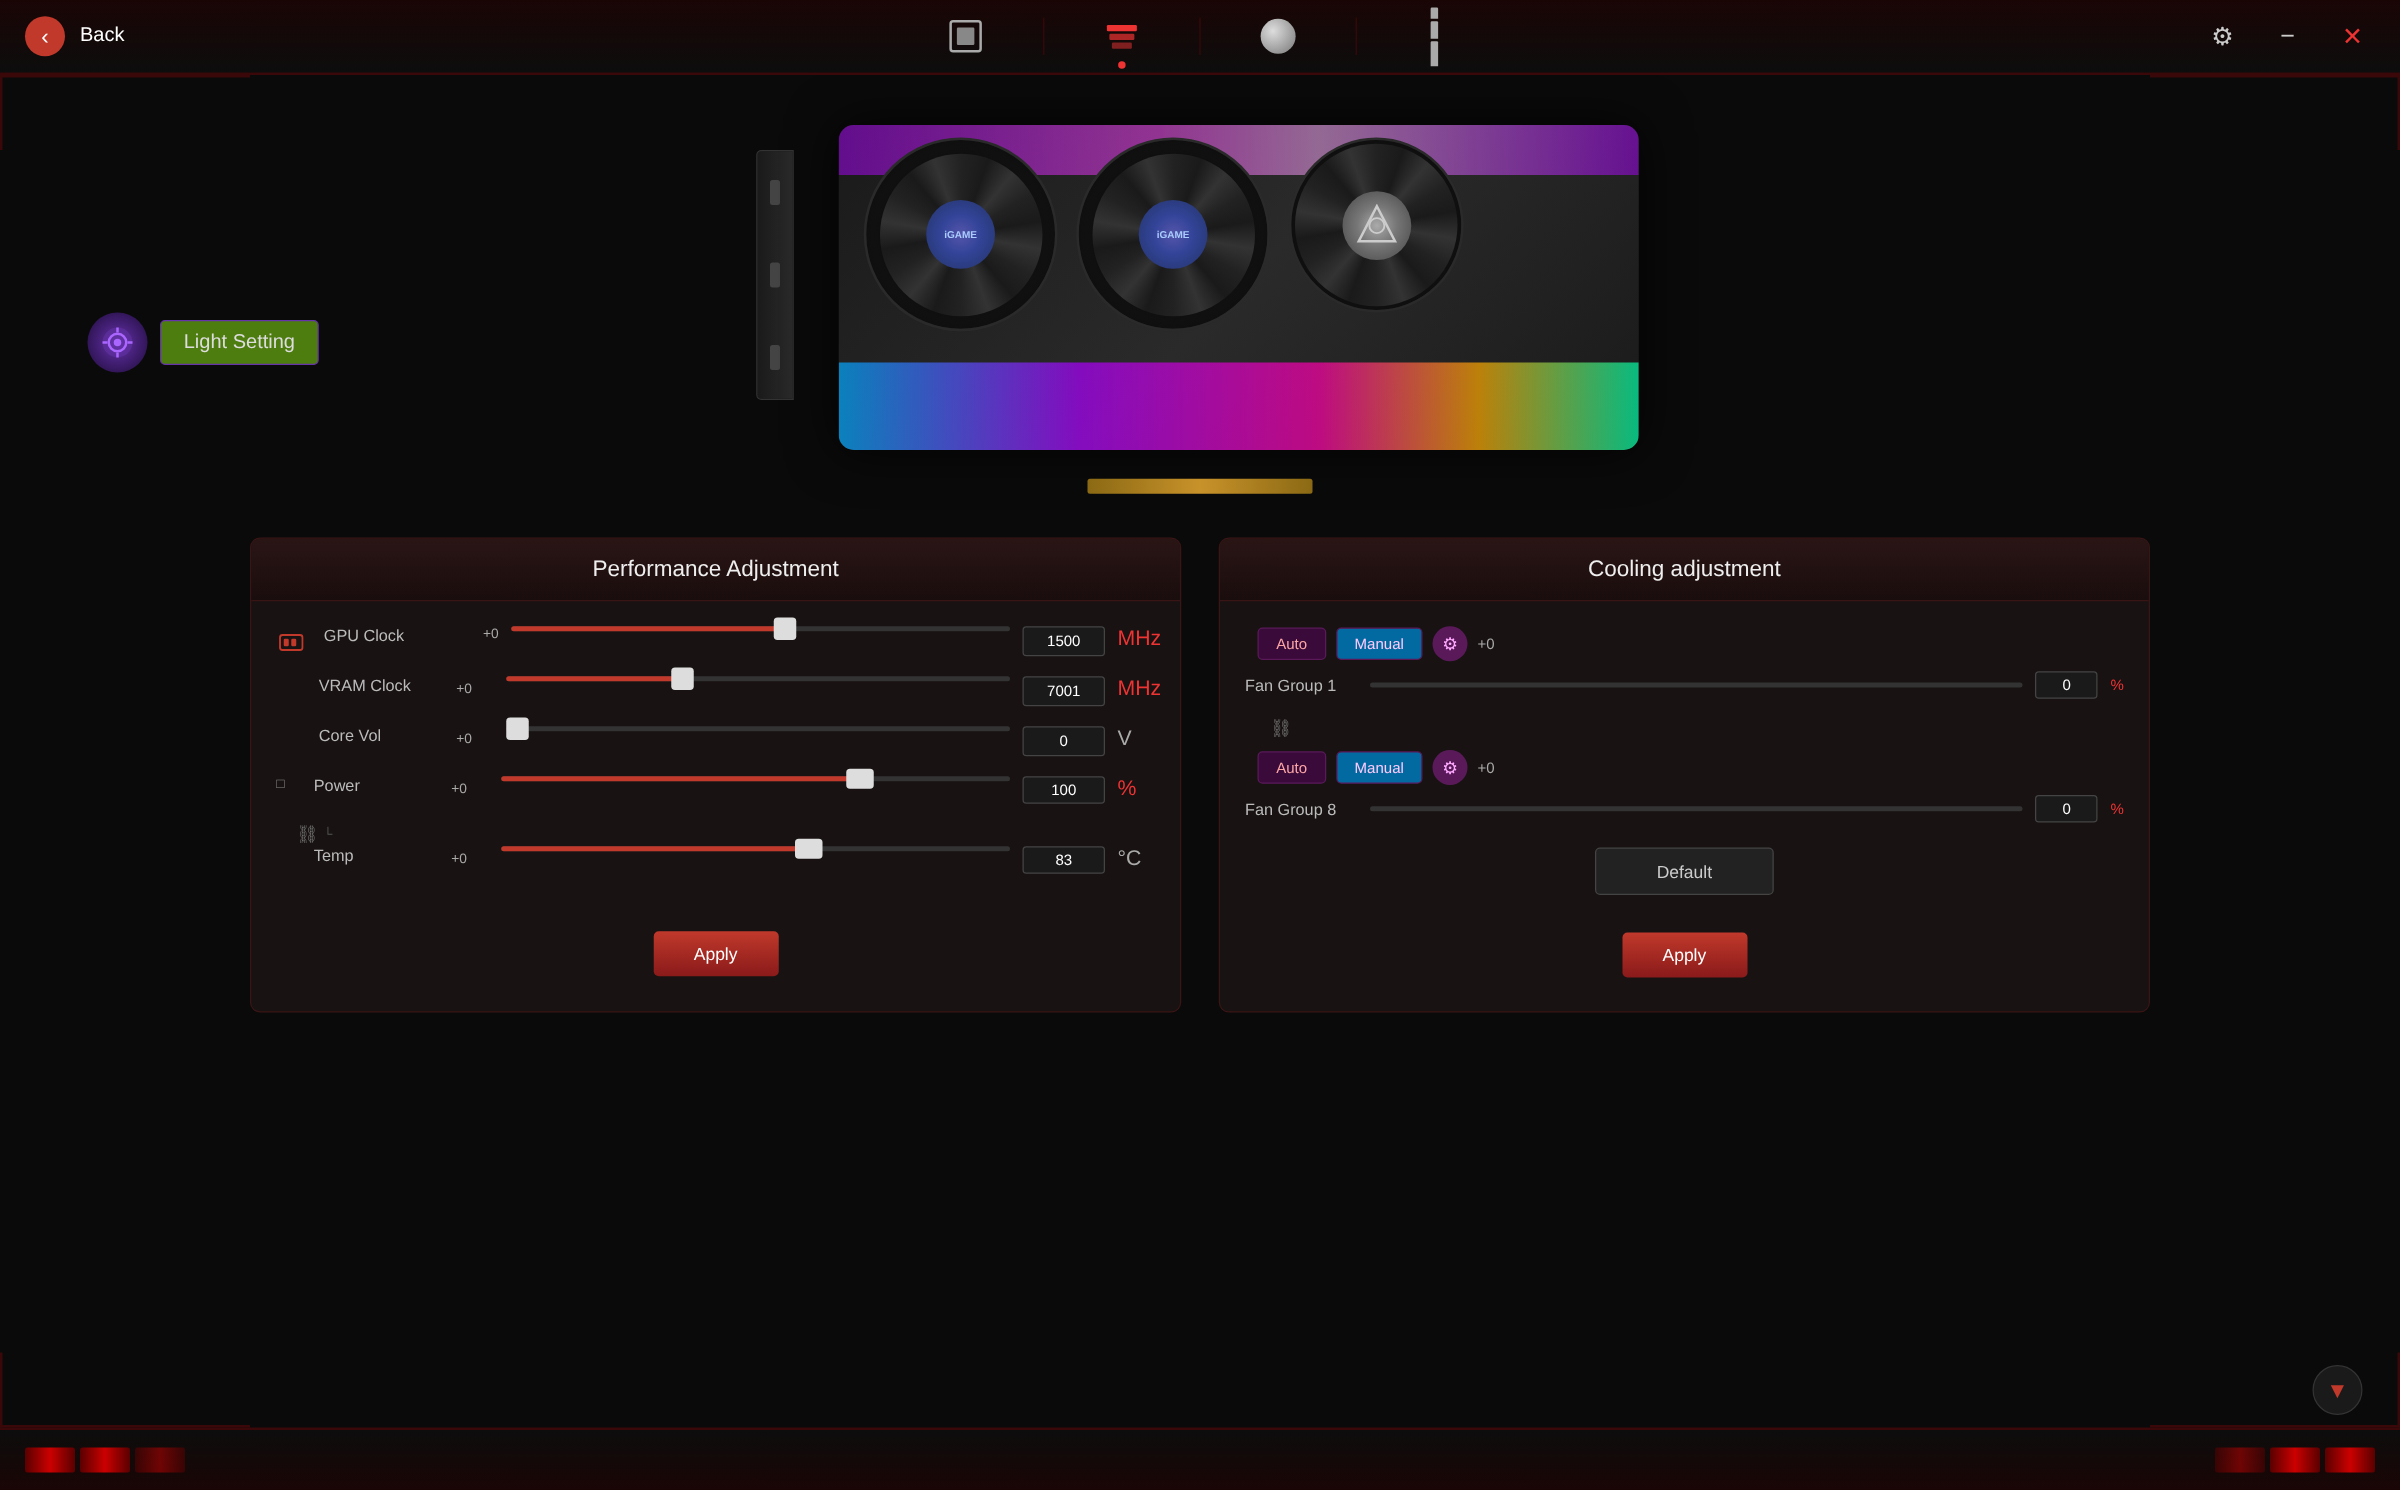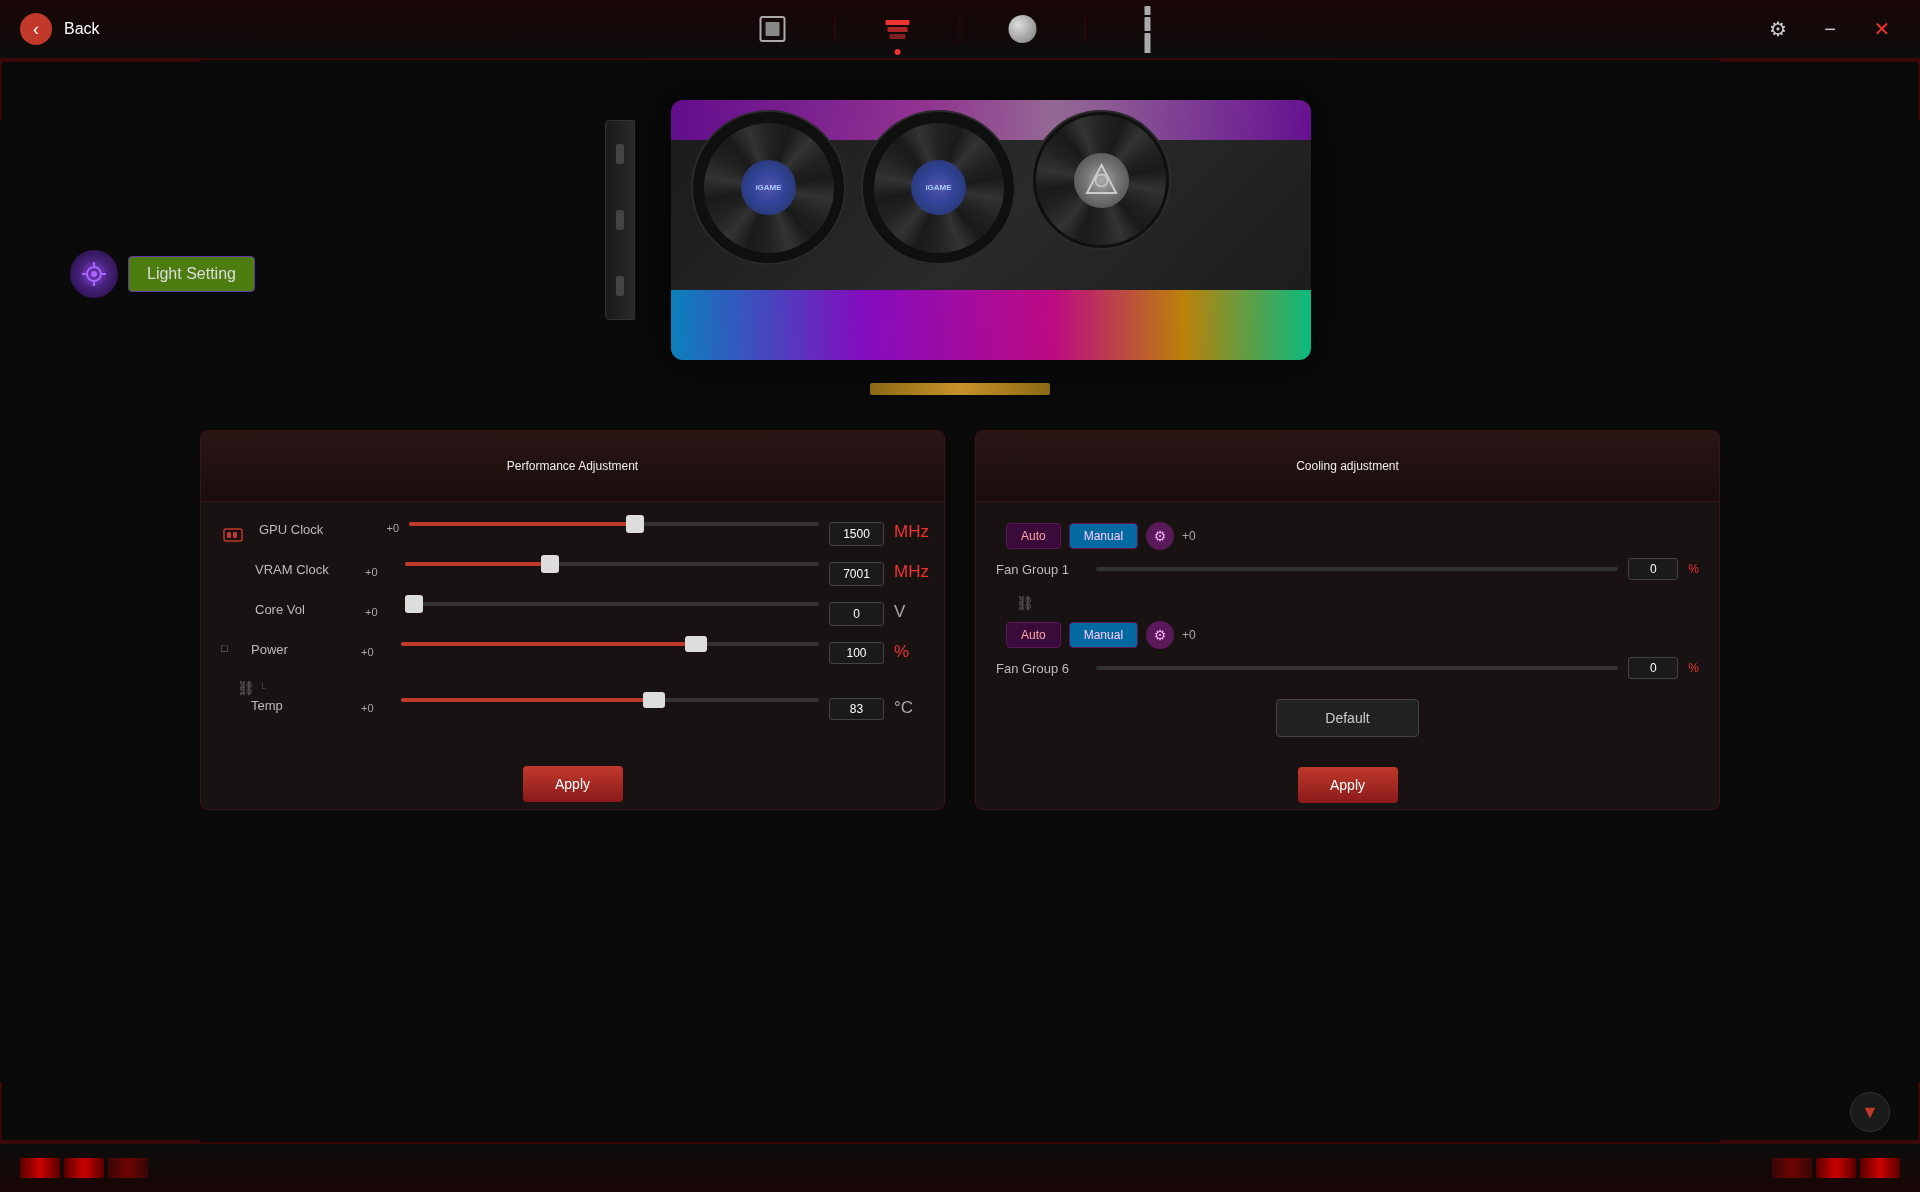--- a/index.html
+++ b/index.html
@@ -229,23 +229,23 @@
     .panel {
       flex: 1;
       background: #181212;
       border: 1px solid #3a1515;
       border-radius: 8px;
       overflow: hidden;
     }
 
     .panel-header {
       background: linear-gradient(180deg, #2a1515 0%, #1a0d0d 100%);
-      padding: 28px 24px;
+      padding: 14px 24px;
       text-align: center;
-      font-size: 12px;
+      font-size: 18px;
       color: #eee;
       border-bottom: 1px solid #3a1515;
     }
 
     .panel-content {
       padding: 20px;
     }
 
     
     .slider-row {
@@ -274,21 +274,21 @@
     .slider-thumb {
       position: absolute;
       top: 50%;
       transform: translateY(-50%);
       width: 18px; height: 18px;
       background: #ddd;
       border-radius: 3px;
       cursor: pointer;
     }
     .slider-value-box {
-      width: 55px;
+      width: 66px;
       background: #1a1a1a;
       border: 1px solid #444;
       border-radius: 3px;
       padding: 3px 6px;
       font-size: 12px;
       color: #fff;
       text-align: center;
     }
     .slider-unit {
       width: 30px;
@@ -731,21 +731,21 @@
       </div>
 
       <div>
         <div class="cooling-controls">
           <button class="btn-auto">Auto</button>
           <button class="btn-manual">Manual</button>
           <div class="gear-btn">⚙</div>
           <span style="color:#aaa;font-size:12px;">+0</span>
         </div>
         <div class="fan-group-row">
-          <div class="fan-group-label">Fan Group 6</div>
+          <div class="fan-group-label">Fan Group 8</div>
           <div class="fan-track">
             <div class="fan-fill"></div>
           </div>
           <input class="fan-value-box" type="text" value="0" readonly="" style="background: rgb(26, 26, 26); border: 1px solid rgb(68, 68, 68); color: rgb(255, 255, 255); text-align: center; font-size: 12px;">
           <span class="fan-unit">%</span>
         </div>
       </div>
 
       <button class="default-btn">Default</button>
 

